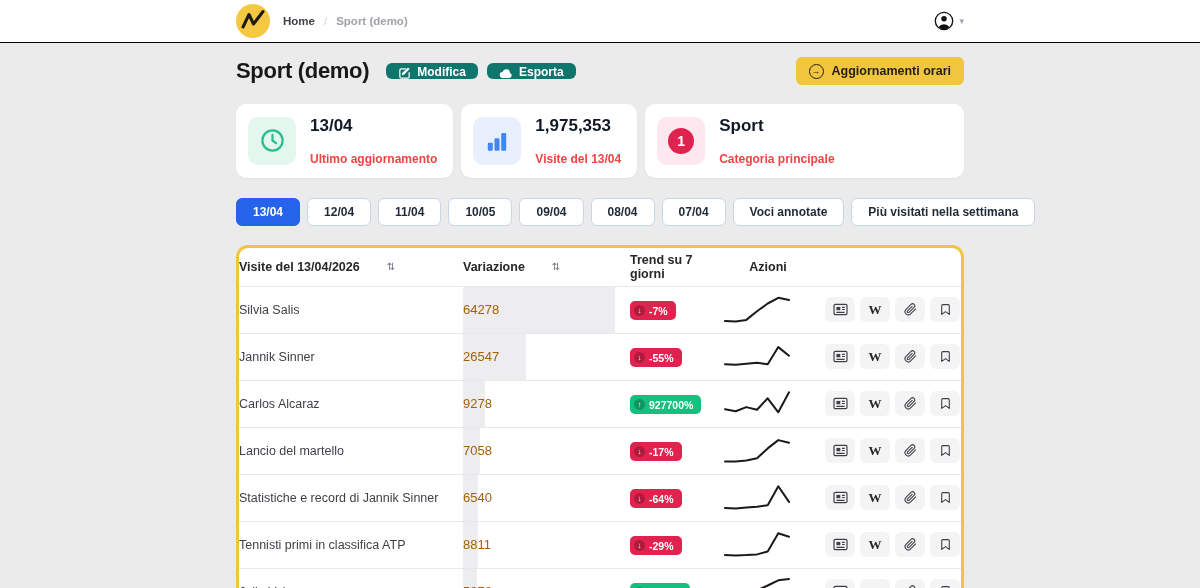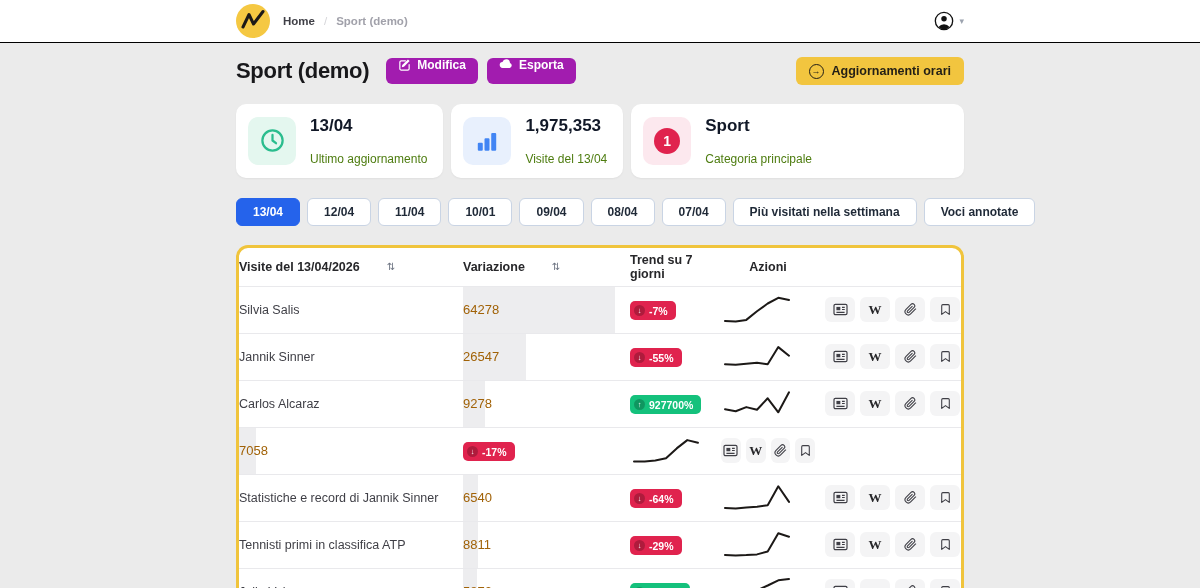--- a/index.html
+++ b/index.html
@@ -18,42 +18,42 @@
   .breadcrumb { display:flex; align-items:center; gap:9px; font-size:11.5px; }
   .crumb-home { color:#3f3f46; font-weight:700; }
   .crumb-sep { color:#d4d4d8; }
   .crumb-cur { color:#a1a1aa; font-weight:600; }
   .nav-right { display:flex; align-items:center; gap:5px; }
   .chev { color:#9ca3af; font-size:9px; line-height:1; }
   
   .main { width:728px; margin:0 auto; padding-top:12px; }
   .title-row { display:flex; align-items:center; gap:9px; margin-top:2px; }
   .page-title { font-size:22px; font-weight:800; color:#18181b; margin:0 8px 0 0; letter-spacing:-0.3px; }
-  .btn-blue { background:#a21caf; color:#fff; border:none; border-radius:6px; height:26px;
-    padding:0 12px; font-size:12px; font-weight:700; display:inline-flex; align-items:flex-start; gap:6px;
+  .btn-blue { background:#0f766e; color:#fff; border:none; border-radius:6px; height:16px;
+    padding:0 12px; font-size:12px; font-weight:700; display:inline-flex; align-items:flex-end; gap:6px;
     font-family:"Liberation Sans", sans-serif; cursor:pointer; }
   .spacer { flex:1; }
   .btn-yellow { background:#f2c53f; color:#231f16; border:none; border-radius:6px; height:28px;
     padding:0 13px; font-size:12.5px; font-weight:800; display:inline-flex; align-items:center; gap:8px;
     font-family:"Liberation Sans", sans-serif; cursor:pointer; }
   .arrow-circle { width:15px; height:15px; border:1.5px solid #231f16; border-radius:50%;
     display:inline-flex; align-items:center; justify-content:center; font-size:9px; line-height:1; }
   
   .cards-row { display:flex; gap:8px; margin-top:19px; }
   .stat-card { background:#fff; border-radius:10px; padding:12px 16px 12px 12px; display:flex; align-items:center; gap:14px;
     box-shadow:0 1px 2px rgba(0,0,0,0.05); }
   .stat-card.grow { flex:1; }
   .stat-icon { width:48px; height:48px; border-radius:10px; display:flex; align-items:center; justify-content:center; flex:none; }
   .si-green { background:#e4f7ef; }
   .si-blue  { background:#e8f0fd; }
   .si-red   { background:#fce8ee; }
   .rank-circle { width:26px; height:26px; border-radius:50%; background:#e0234e; color:#fff;
     display:flex; align-items:center; justify-content:center; font-size:14px; font-weight:800; }
   .stat-value { font-size:17px; font-weight:800; color:#111827; line-height:1.15; }
-  .stat-label { font-size:12px; font-weight:400; color:#4d7c0f; margin-top:16px; }
+  .stat-label { font-size:12px; font-weight:700; color:#ef4444; margin-top:16px; }
   
   .tabs-row { display:flex; gap:7px; margin-top:20px; }
   .tab { height:28px; padding:0 16px; border-radius:6px; background:#fff; border:1px solid #c9d4e4;
     font-size:12px; font-weight:600; color:#1f2937; display:inline-flex; align-items:center; justify-content:center;
     font-family:"Liberation Sans", sans-serif; cursor:pointer; white-space:nowrap; }
   .tab.active { background:#2563eb; border-color:#2563eb; color:#fff; }
   
   .table-card { margin-top:19px; background:#fff; border:3px solid #f0c43c; border-radius:12px; overflow:hidden; }
   .thead, .trow { display:grid; grid-template-columns:224px 167px 91px 104px 1fr; align-items:center; }
   .thead { height:38px; font-size:12.5px; font-weight:700; color:#27272a; }
@@ -165,26 +165,26 @@
         <div class="stat-value">Sport</div>
         <div class="stat-label">Categoria principale</div>
       </div>
     </div>
   </div>
 
   <div class="tabs-row">
     <button class="tab active">13/04</button>
     <button class="tab">12/04</button>
     <button class="tab">11/04</button>
-    <button class="tab">10/01</button>
+    <button class="tab">10/05</button>
     <button class="tab">09/04</button>
     <button class="tab">08/04</button>
     <button class="tab">07/04</button>
+    <button class="tab">Voci annotate</button>
     <button class="tab">Più visitati nella settimana</button>
-    <button class="tab">Voci annotate</button>
   </div>
 
   <section class="table-card">
     <div class="thead">
       <div class="th-flex">
         <span>Visite del 13/04/2026</span>
         <span class="sort-icon">⇅</span>
       </div>
       <div class="th-flex">
         <span>Variazione</span>
@@ -311,20 +311,21 @@
       </button>
       <button class="action-btn">
         <svg width="13" height="13" viewBox="0 0 24 24" fill="none" stroke="currentColor" stroke-width="2" stroke-linejoin="round">
           <path d="M19 21l-7-5-7 5V5a2 2 0 0 1 2-2h10a2 2 0 0 1 2 2z"></path>
         </svg>
       </button>
     </div>
   </div>
 
   <div class="trow">
+    <div class="cell-page">Lancio del martello</div>
     <div class="cell-visits">
       <div class="visits-bar" style="width: 17px;"></div>
       <span class="visits-num">7058</span>
     </div>
     <div>
       <span class="badge down">
         <span class="badge-dot">↓</span>
         <span>-17%</span>
       </span>
     </div>

